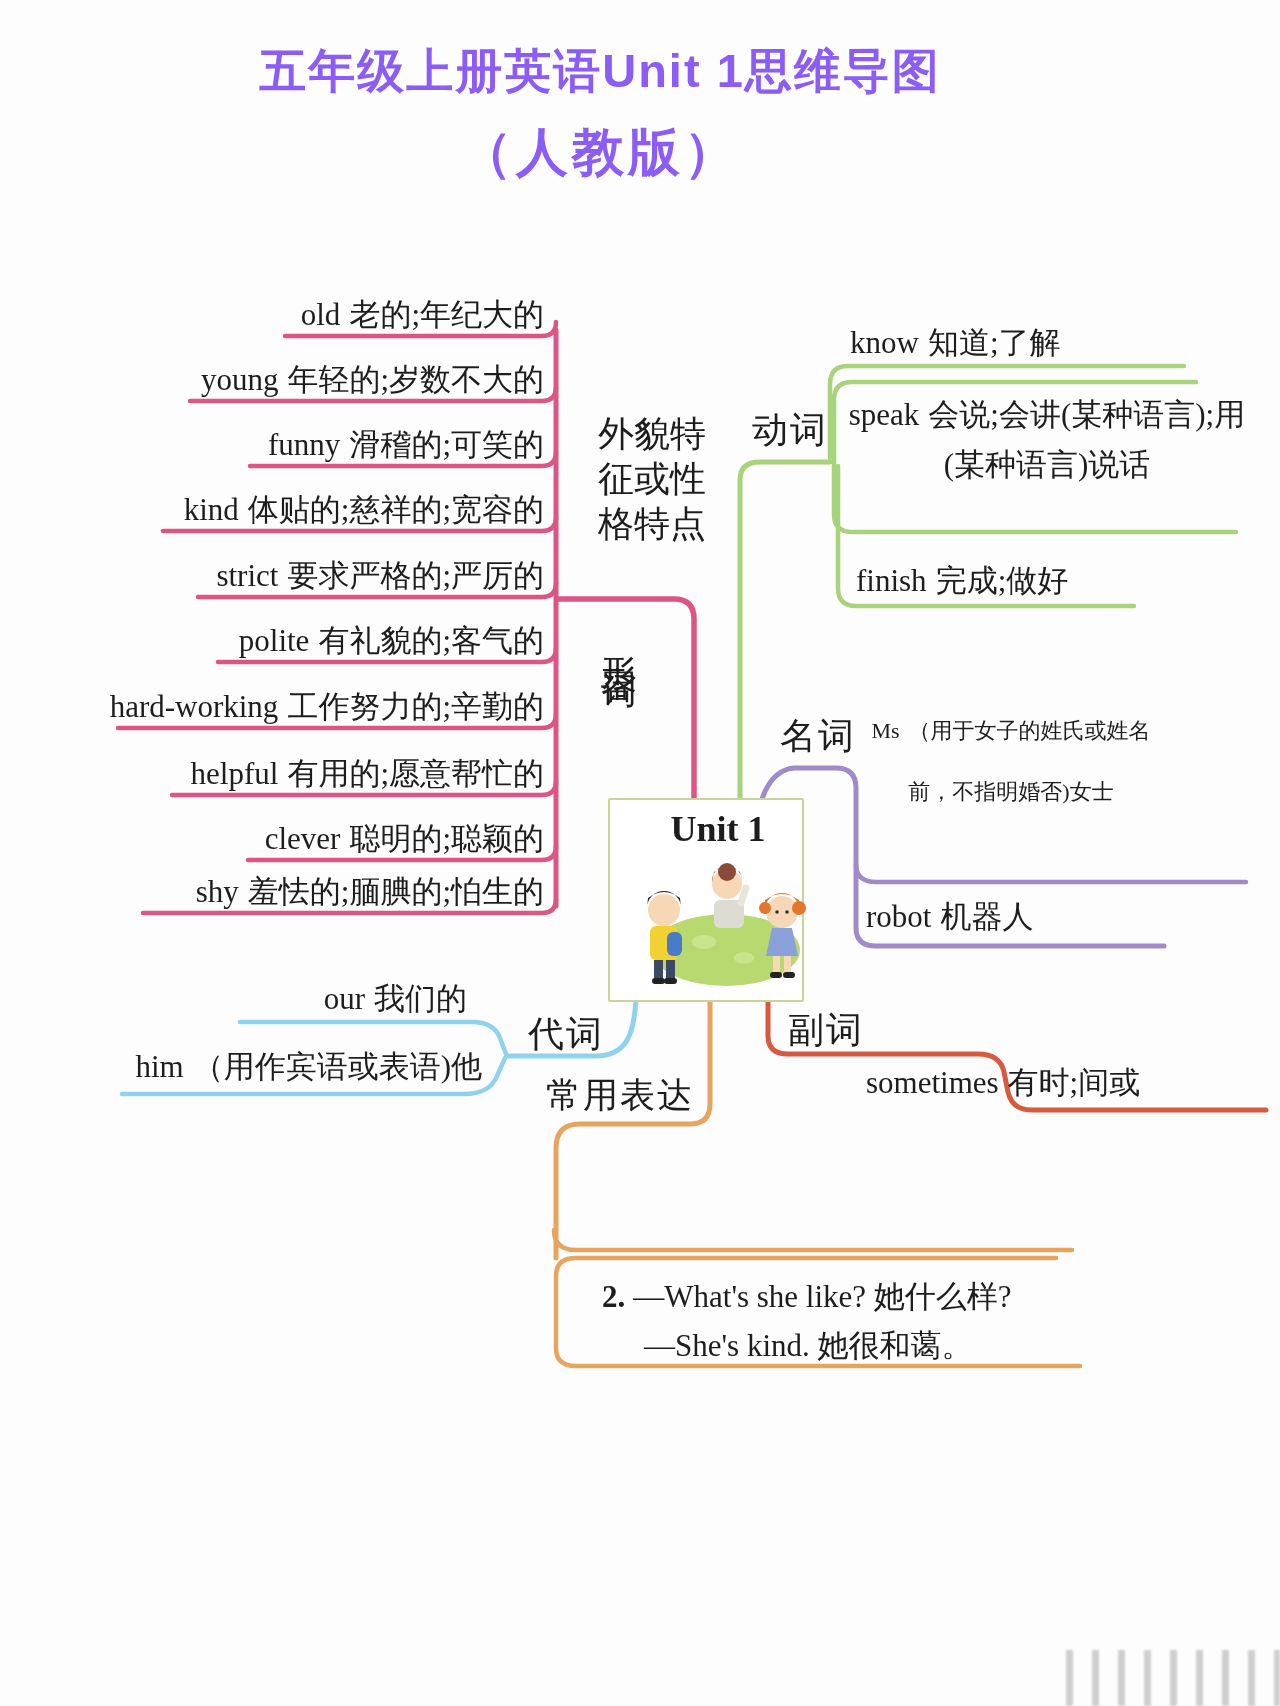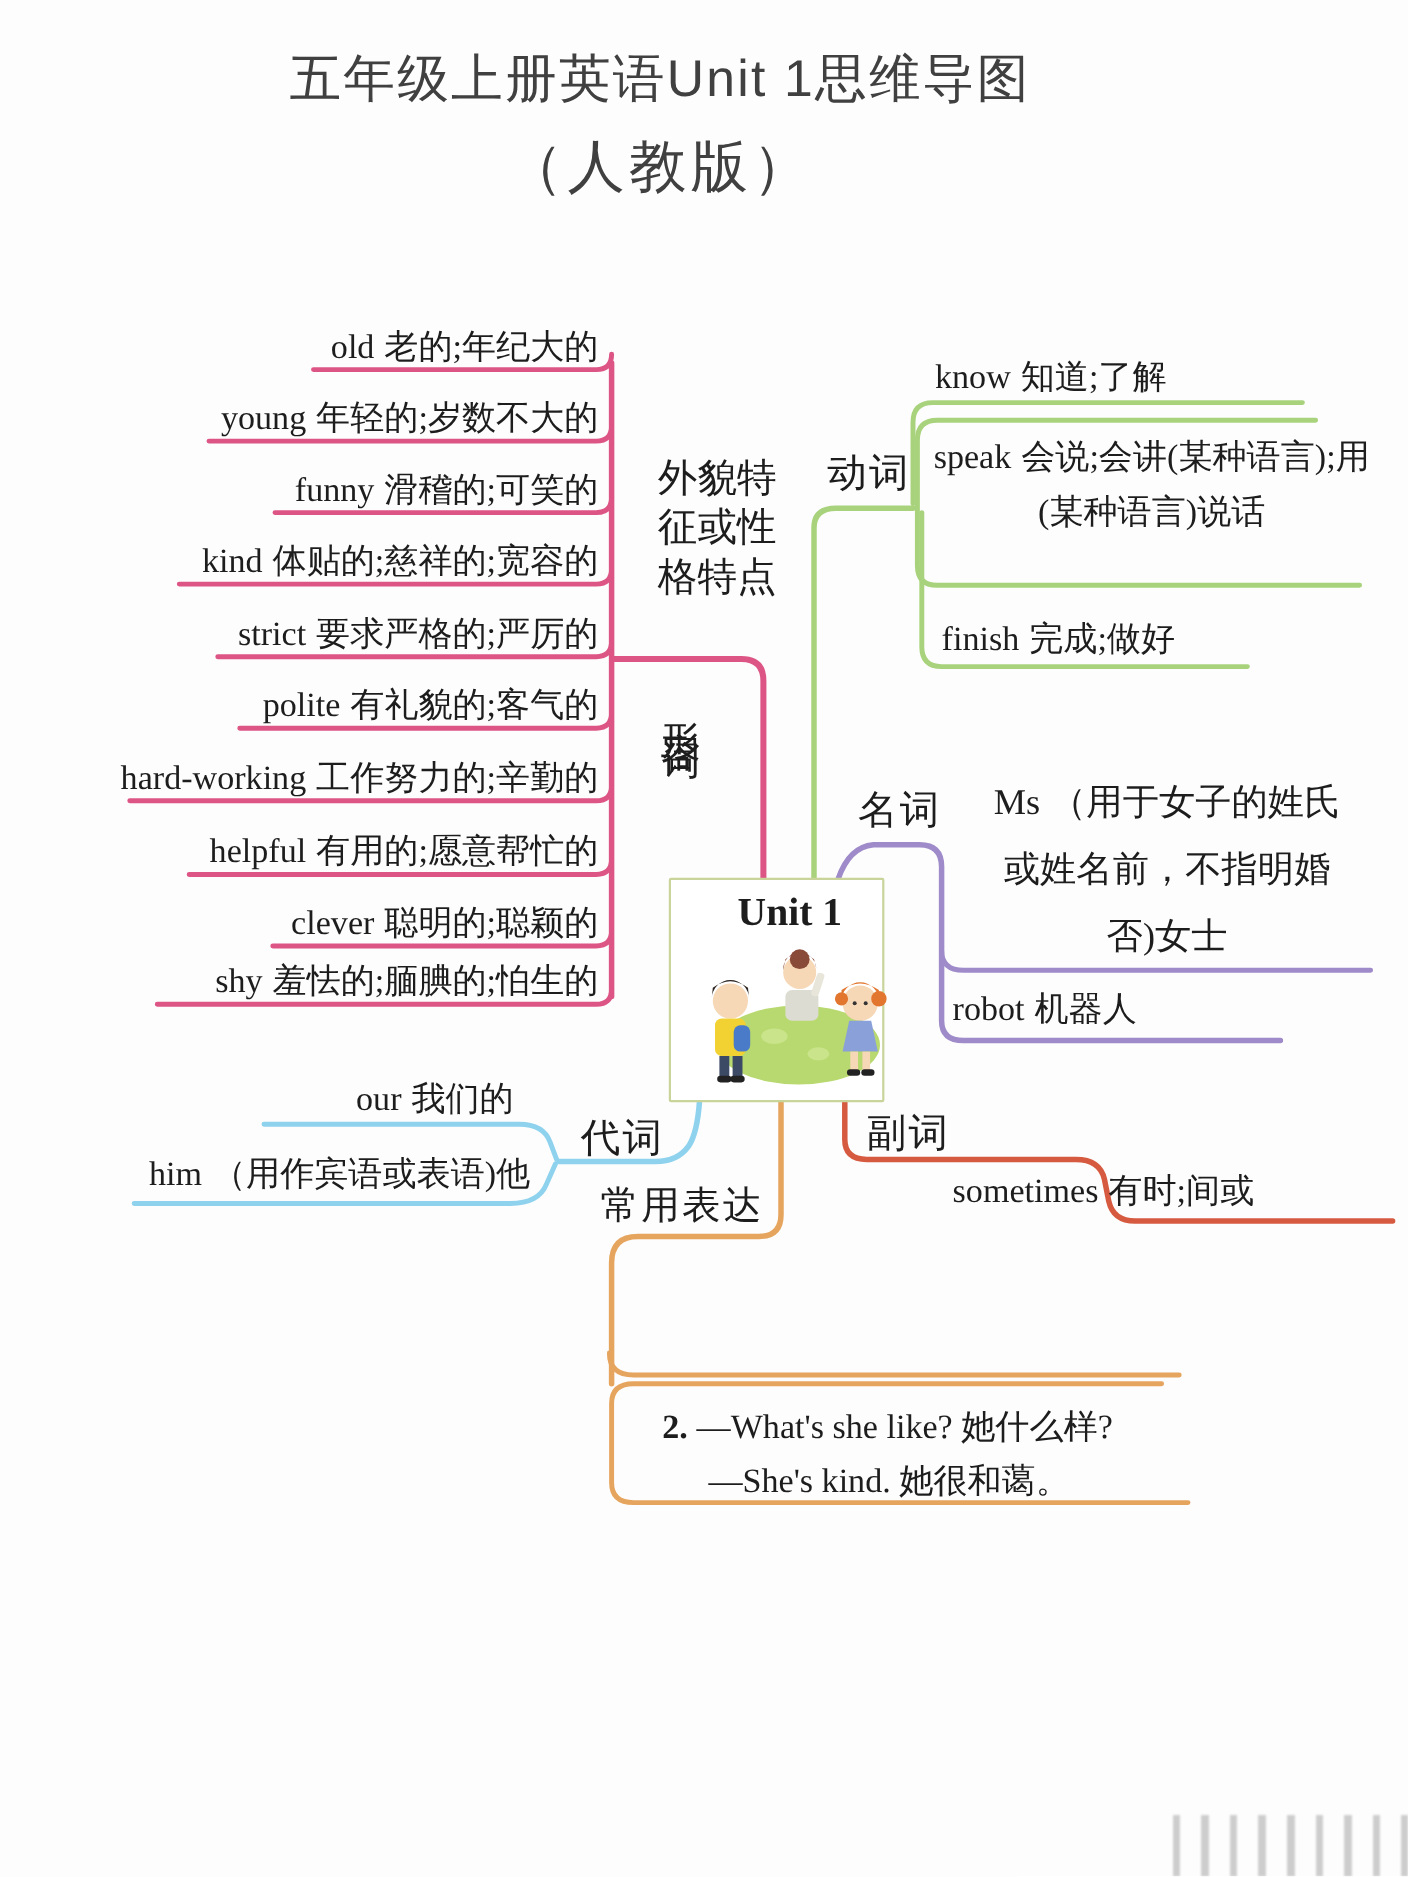--- a/index.html
+++ b/index.html
@@ -9,21 +9,21 @@
     background:#fdfdfd;
     overflow:hidden;
     font-family:"Liberation Serif","DejaVu Serif",serif;
     color:#1d1d1d;
   }
   #connectors{position:absolute;left:0;top:0;z-index:1;}
   .abs{position:absolute;z-index:2;}
   .title{
     left:0;top:38px;width:1200px;text-align:center;
     font-family:"Liberation Sans","DejaVu Sans",sans-serif;
-    font-weight:normal;color:#404040;line-height:1.4;
+    font-weight:bold;color:#8b5cf6;line-height:1.4;
   }
   .title .t1{font-size:47px;letter-spacing:2px;}
   .title .t2{font-size:52px;margin-top:12px;letter-spacing:4px;}
   .item{font-size:31px;white-space:nowrap;line-height:1.25;text-align:center;}
   .item .en{margin-right:9px;}
   .ritem{text-align:left;}
   .wrap{white-space:normal;}
   .cat{font-size:36px;white-space:nowrap;letter-spacing:2px;}
   .note{font-size:36px;line-height:45px;width:114px;white-space:normal;}
   .vcat{writing-mode:vertical-rl;letter-spacing:8px;}
@@ -130,21 +130,21 @@
     <span class="en">know</span><span>知道;了解</span>
   </div>
   <div class="abs item wrap" style="left:848px;top:390px;width:398px;line-height:50px;white-space:normal">
     <span class="en">speak</span><span>会说;会讲(某种语言);用(某种语言)说话</span>
   </div>
   <div class="abs item" style="left:856px;top:562px">
     <span class="en">finish</span><span>完成;做好</span>
   </div>
 
   <div class="abs cat" style="left:780px;top:712px">名词</div>
-  <div class="abs item wrap" style="left:902px;top:700px;width:318px;font-size:33px;line-height:61px;white-space:normal">
+  <div class="abs item wrap" style="left:852px;top:700px;width:318px;font-size:22px;line-height:61px;white-space:normal">
     <span class="en">Ms</span><span>（用于女子的姓氏或姓名前，不指明婚否)女士</span>
   </div>
   <div class="abs item" style="left:866px;top:898px">
     <span class="en">robot</span><span>机器人</span>
   </div>
 
   <div class="abs center-box">
     <div class="unit">Unit 1</div>
     <svg width="180" height="142" viewBox="0 0 180 142">
 

